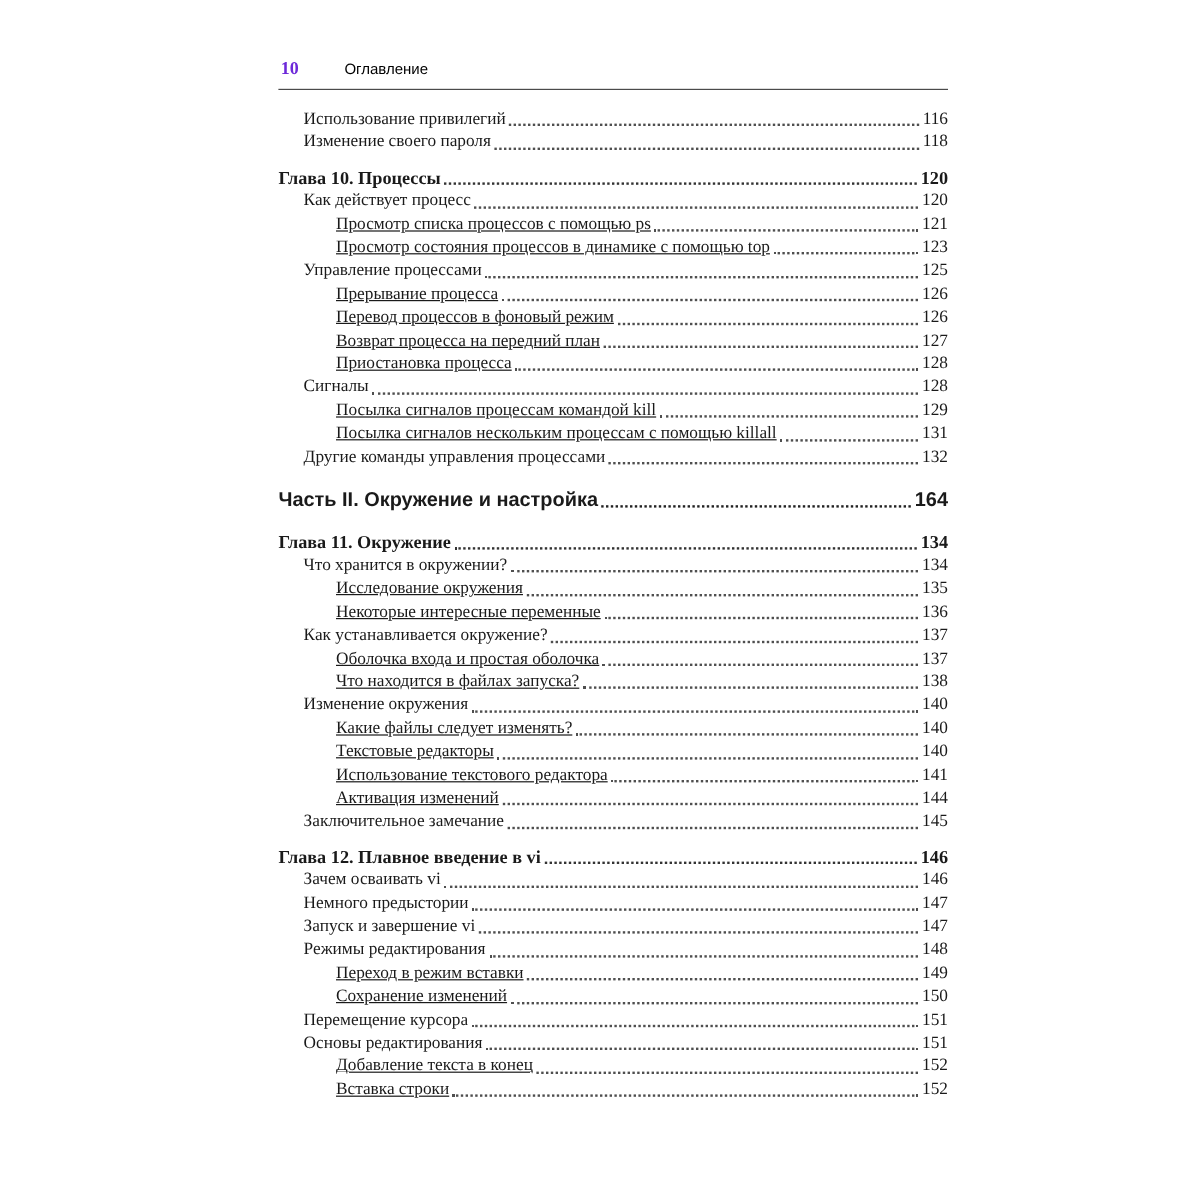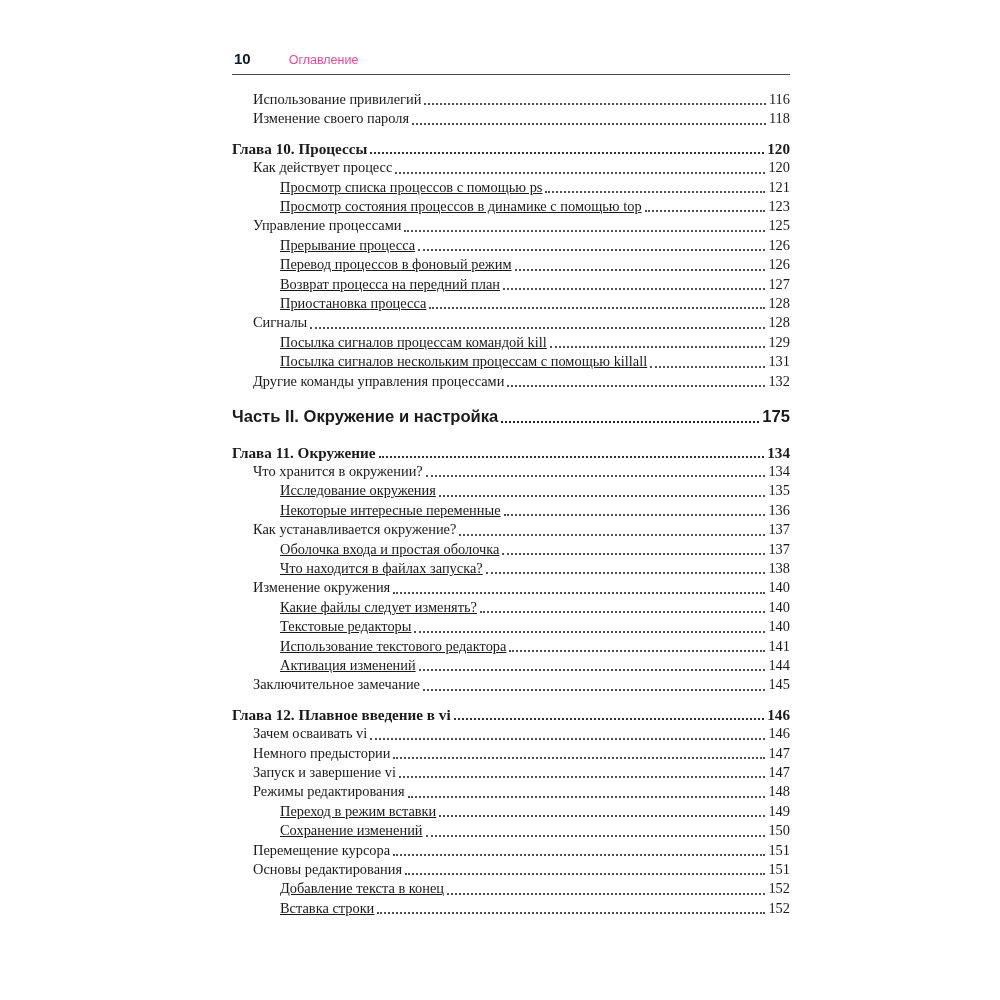--- a/index.html
+++ b/index.html
@@ -24,29 +24,29 @@
     top: 50px;
     width: 558px;
   }
   .running-header .head-line {
     display: flex;
     align-items: baseline;
     gap: 38px;
     padding-left: 2px;
   }
   .page-num {
-    font-family: Liberation Sans, sans-serif;
+    font-family: Liberation Serif, serif;
     font-weight: bold;
     font-size: 15px;
-    color: #0f172a;
+    color: #6d28d9;
   }
   .running-title {
     font-family: "Liberation Sans", sans-serif;
     font-size: 12.5px;
-    color: #ec4899;
+    color: #000000;
   }
   .header-rule {
     margin-top: 7px;
     border-bottom: 1.2px solid #4a4a4a;
     width: 558px;
     height: 0;
   }
   
   .toc {
     position: absolute;
@@ -176,21 +176,21 @@
         <span class="toc-page">131</span>
       </div>
       <div class="toc-row level-1 style-entry">
         <span class="toc-text">Другие команды управления процессами</span>
         <span class="toc-leader"></span>
         <span class="toc-page">132</span>
       </div>
       <div class="toc-row level-0 style-part">
         <span class="toc-text">Часть II. Окружение и настройка</span>
         <span class="toc-leader"></span>
-        <span class="toc-page">175</span>
+        <span class="toc-page">164</span>
       </div>
       <div class="toc-row level-0 style-chapter">
         <span class="toc-text">Глава 11. Окружение </span>
         <span class="toc-leader"></span>
         <span class="toc-page">134</span>
       </div>
       <div class="toc-row level-1 style-entry">
         <span class="toc-text">Что хранится в окружении?</span>
         <span class="toc-leader"></span>
         <span class="toc-page">134</span>

